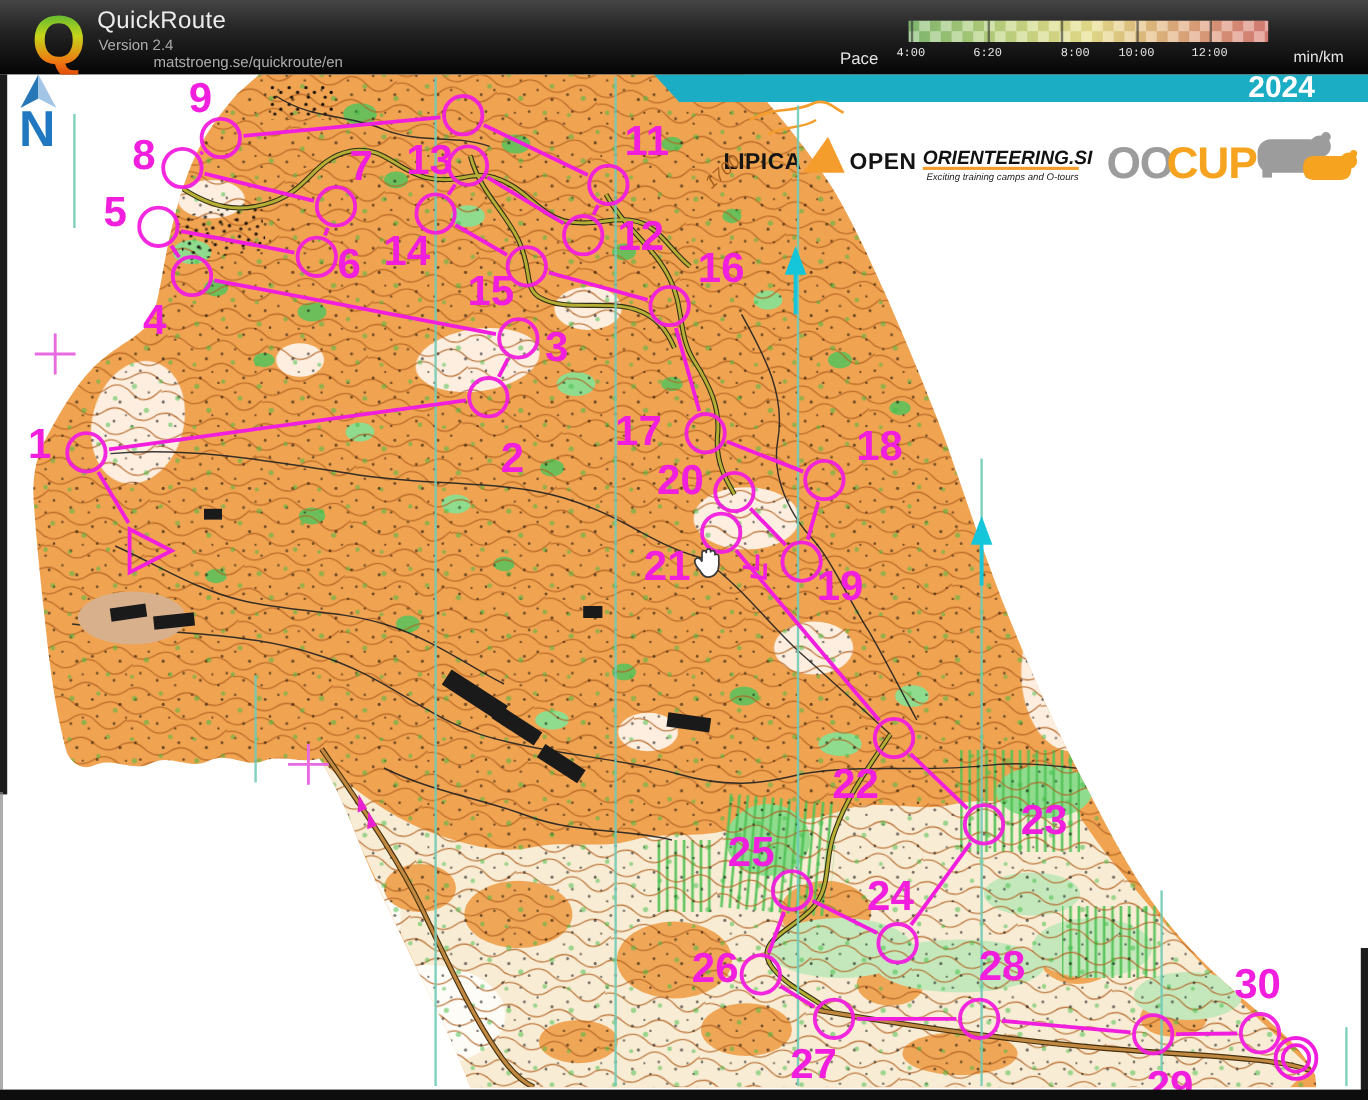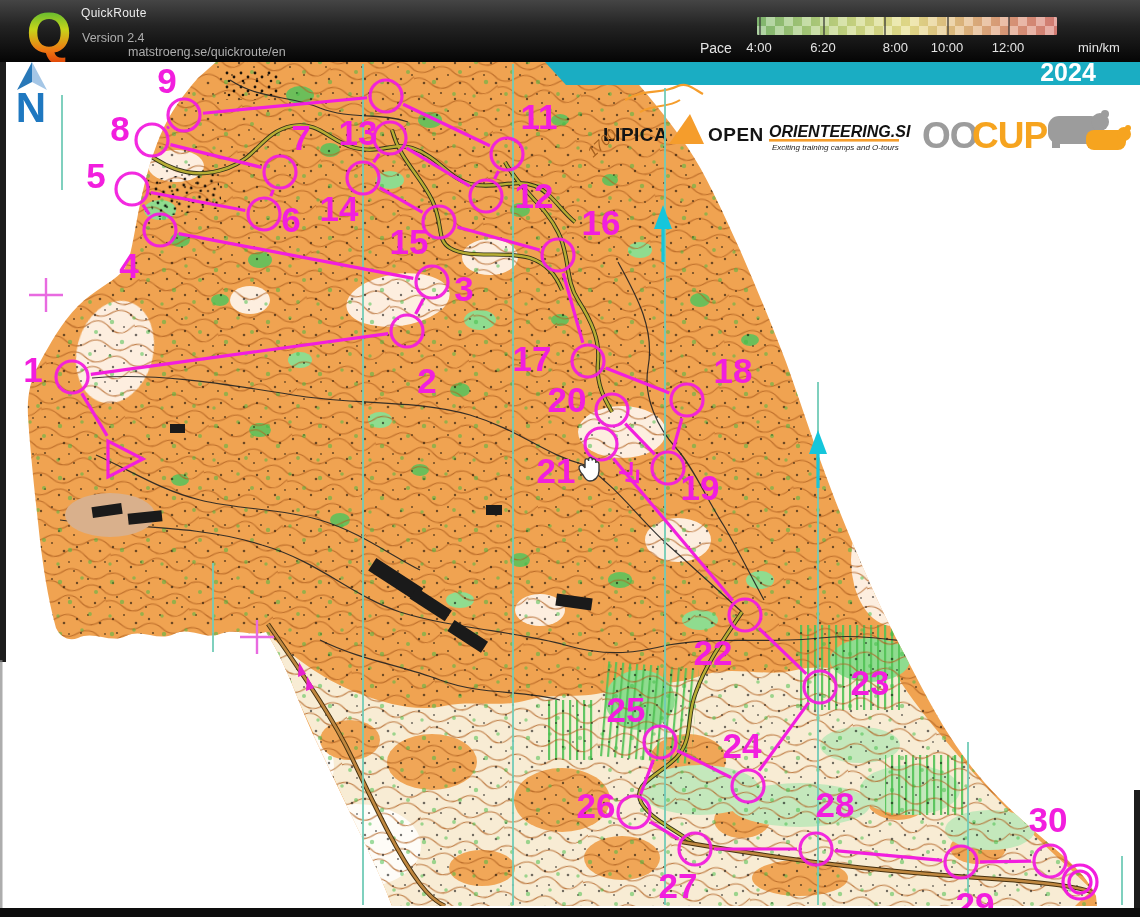--- a/index.html
+++ b/index.html
@@ -2,27 +2,27 @@
 <html><head>
 <meta charset="utf-8">
 <style>
   html,body{margin:0;padding:0;background:#666;}
   #app{position:relative;width:1140px;height:917px;overflow:hidden;background:#fff;
        font-family:"Liberation Sans",sans-serif;}
   
   #header{position:absolute;left:0;top:0;width:1140px;height:62px;z-index:40;
           background:linear-gradient(180deg,#454545 0%,#232323 42%,#050505 100%);}
   #qlogo{position:absolute;left:20px;top:0px;width:58px;height:62px;}
-  #app-title{position:absolute;left:81px;top:6px;font-size:12px;color:#ececec;letter-spacing:.3px;}
+  #app-title{position:absolute;left:81px;top:6px;font-size:20px;color:#ececec;letter-spacing:.3px;}
   #app-version{position:absolute;left:82px;top:31px;font-size:12.5px;color:#adadad;}
   #app-url{position:absolute;left:82px;top:45px;font-size:12.5px;color:#adadad;margin-left:46px;}
   #pacebar{position:absolute;left:757px;top:17px;width:300px;height:18px;
            background-size:18px 18px,100% 100%;border-radius:1px;}
   .tick{position:absolute;top:0;width:2px;height:18px;background:rgba(45,45,45,.6);}
-  .leglab{position:absolute;top:40px;font-size:13px;color:#e4e4e4;width:48px;text-align:center;}
+  .leglab{position:absolute;top:40px;font-size:10px;color:#e4e4e4;width:48px;text-align:center;font-family:Liberation Mono, monospace;}
   #pace-label{position:absolute;left:700px;top:40px;font-size:14px;color:#e4e4e4;}
   #unit-label{position:absolute;left:1078px;top:40px;font-size:13px;color:#e4e4e4;}
   
   #map-canvas{position:absolute;left:0;top:0;z-index:10;}
   svg text{font-family:"Liberation Sans",sans-serif;}
   .ctl-num{font-weight:bold;}
 </style>
 </head>
 <body>
 

